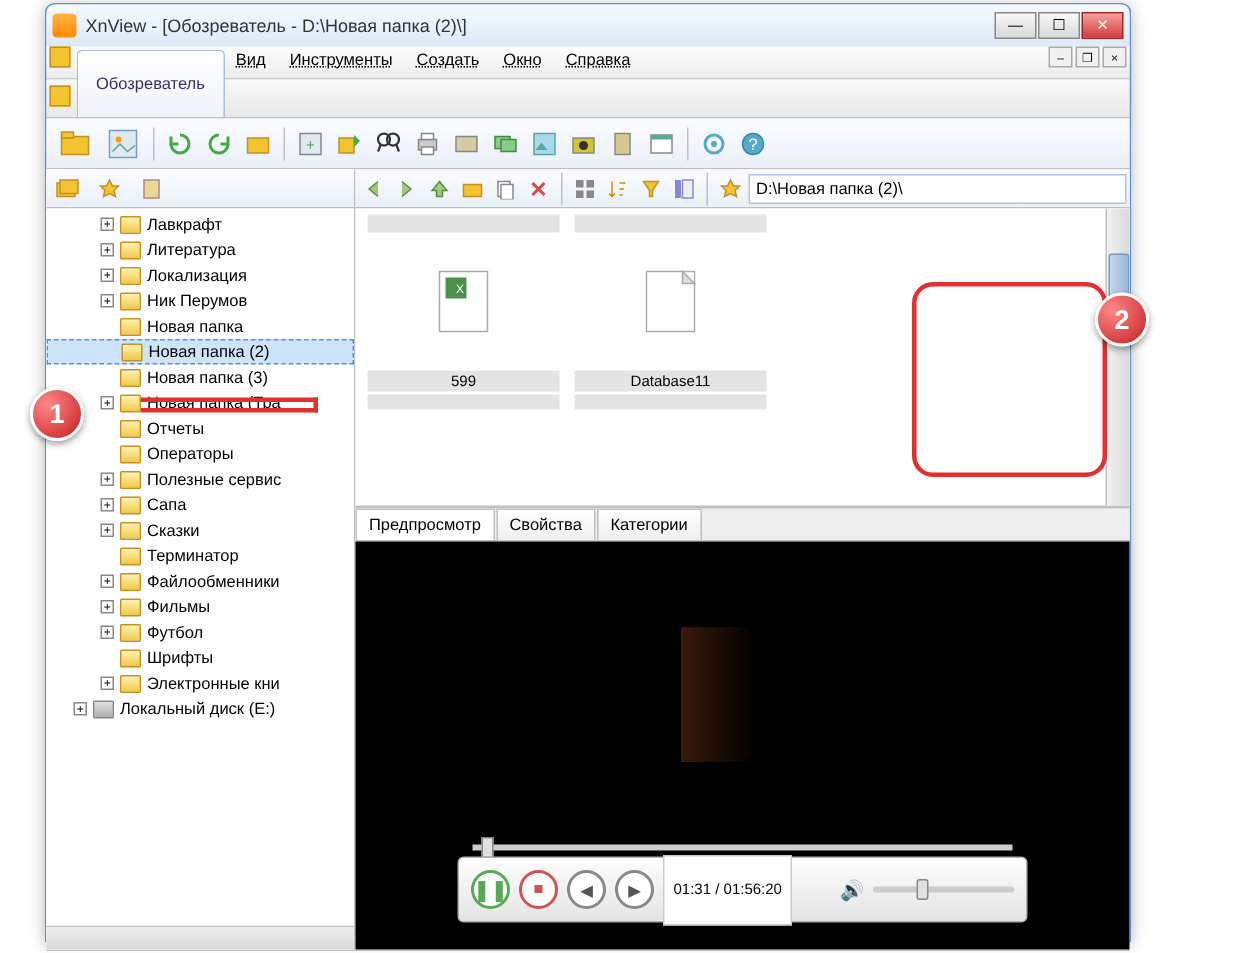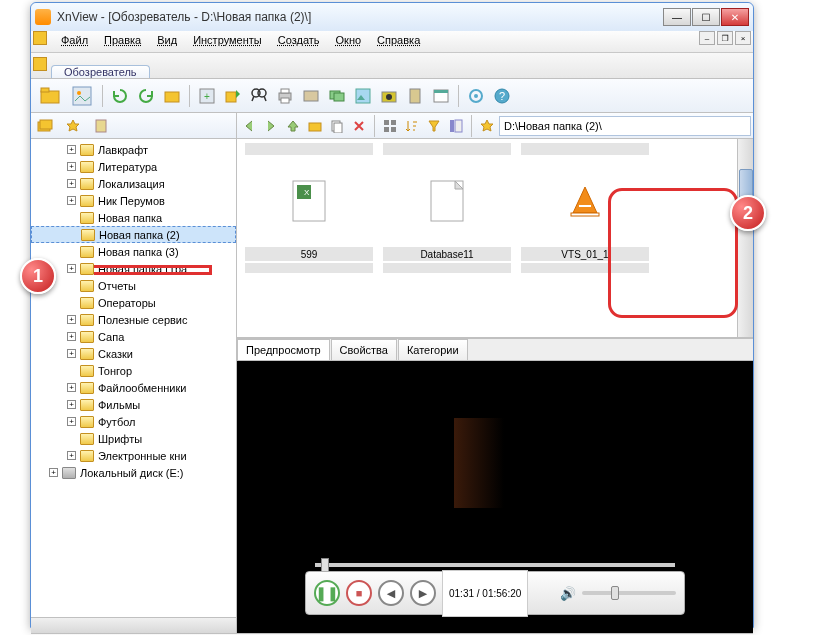--- a/index.html
+++ b/index.html
@@ -15,21 +15,21 @@
 .win-btn.close { background: linear-gradient(#f5a0a0, #d43b3b); color: #fff; border-color: #a02020; }
 
 .menubar { height: 22px; background: linear-gradient(#fdfdfd, #ececec); border-bottom: 1px solid #c8c8c8; display: flex; align-items: flex-start; padding: 0 2px; }
 .menubar-icon { width: 14px; height: 14px; background: #f4c430; border: 1px solid #c49020; margin-right: 6px; }
 .menu-item { padding: 3px 8px; cursor: pointer; text-decoration: underline dotted; }
 .sub-win-btns { margin-left: auto; display: flex; gap: 2px; }
 .sub-win-btn { width: 16px; height: 14px; border: 1px solid #aaa; background: #f0f0f0; font-size: 8px; display: flex; align-items: center; justify-content: center; cursor: pointer; }
 
 .tabstrip { height: 26px; background: linear-gradient(#f8f8f8, #e8e8e8); border-bottom: 1px solid #c0c0c0; display: flex; align-items: flex-end; padding-left: 2px; }
 .tab-handle { width: 14px; height: 14px; background: #f4c430; border: 1px solid #c49020; margin: 0 4px 4px 0; align-self: center; }
-.tab { background: linear-gradient(#fff, #eef3fa); border: 1px solid #a8c0dc; border-bottom: none; padding: 0 12px; border-radius: 4px 4px 0 0; color: #336; cursor: pointer; }
+.tab { background: linear-gradient(#fff, #eef3fa); border: 1px solid #a8c0dc; border-bottom: none; padding: 16px 12px; border-radius: 4px 4px 0 0; color: #336; cursor: pointer; }
 
 .toolbar { height: 34px; background: linear-gradient(#fafcff, #eaf0f8); border-bottom: 1px solid #c0c0c0; display: flex; align-items: center; padding: 0 4px; gap: 2px; }
 .tb-btn { width: 24px; height: 24px; border: 1px solid transparent; border-radius: 3px; display: flex; align-items: center; justify-content: center; cursor: pointer; }
 .tb-sep { width: 1px; height: 22px; background: #c0c0c0; margin: 0 3px; }
 .tb-btn.big { width: 30px; height: 30px; }
 
 .content-area { position: relative; height: 520px; background: #fff; display: flex; }
 
 .nav-toolbar { height: 26px; background: linear-gradient(#fafcff, #eaf0f8); border-bottom: 1px solid #c0c0c0; display: flex; align-items: center; padding: 0 2px; gap: 2px; }
 .nav-small-btn { width: 20px; height: 20px; display: flex; align-items: center; justify-content: center; cursor: pointer; border: 1px solid transparent; border-radius: 2px; }
@@ -306,21 +306,21 @@
             <span>Сапа</span>
           </div>
           <div class="tree-row">
             <span class="tree-toggle" style="visibility: visible;">+</span>
             <span class="folder-icon"></span>
             <span>Сказки</span>
           </div>
           <div class="tree-row">
             <span class="tree-toggle" style="visibility: hidden;"></span>
             <span class="folder-icon"></span>
-            <span>Тонгор</span>
+            <span>Терминатор</span>
           </div>
           <div class="tree-row">
             <span class="tree-toggle" style="visibility: visible;">+</span>
             <span class="folder-icon"></span>
             <span>Файлообменники</span>
           </div>
           <div class="tree-row">
             <span class="tree-toggle" style="visibility: visible;">+</span>
             <span class="folder-icon"></span>
             <span>Фильмы</span>
@@ -438,33 +438,20 @@
     <div class="thumb-img-area">
               <svg width="40" height="48">
                 <rect x="4" y="4" width="32" height="40" fill="#fff" stroke="#aaa"></rect>
                 <path d="M28 4 L36 12 L28 12 Z" fill="#ddd" stroke="#aaa"></path>
               </svg>
             </div>
     <div class="thumb-label-bar">Database11</div>
     <div class="thumb-label-bar" style="height:10px"></div>
 
   </div>
-          <div class="thumb-block">
-    <div class="thumb-top-bar"></div>
-    <div class="thumb-img-area">
-              <svg width="40" height="40">
-                <polygon points="20,6 32,32 8,32" fill="#f28c1a" stroke="#d06800"></polygon>
-                <rect x="6" y="32" width="28" height="3" fill="#fff" stroke="#d06800"></rect>
-                <rect x="14" y="24" width="12" height="2" fill="#fff"></rect>
-              </svg>
-            </div>
-    <div class="thumb-label-bar">VTS_01_1</div>
-    <div class="thumb-label-bar" style="height:10px"></div>
-
-  </div>
           <div class="right-edge-scroll">
             <div class="scroll-thumb-v"></div>
           </div>
       </div>
 
       <div class="preview-tabs">
         <div class="prev-tab active">Предпросмотр</div>
         <div class="prev-tab">Свойства</div>
         <div class="prev-tab">Категории</div>
       </div>

